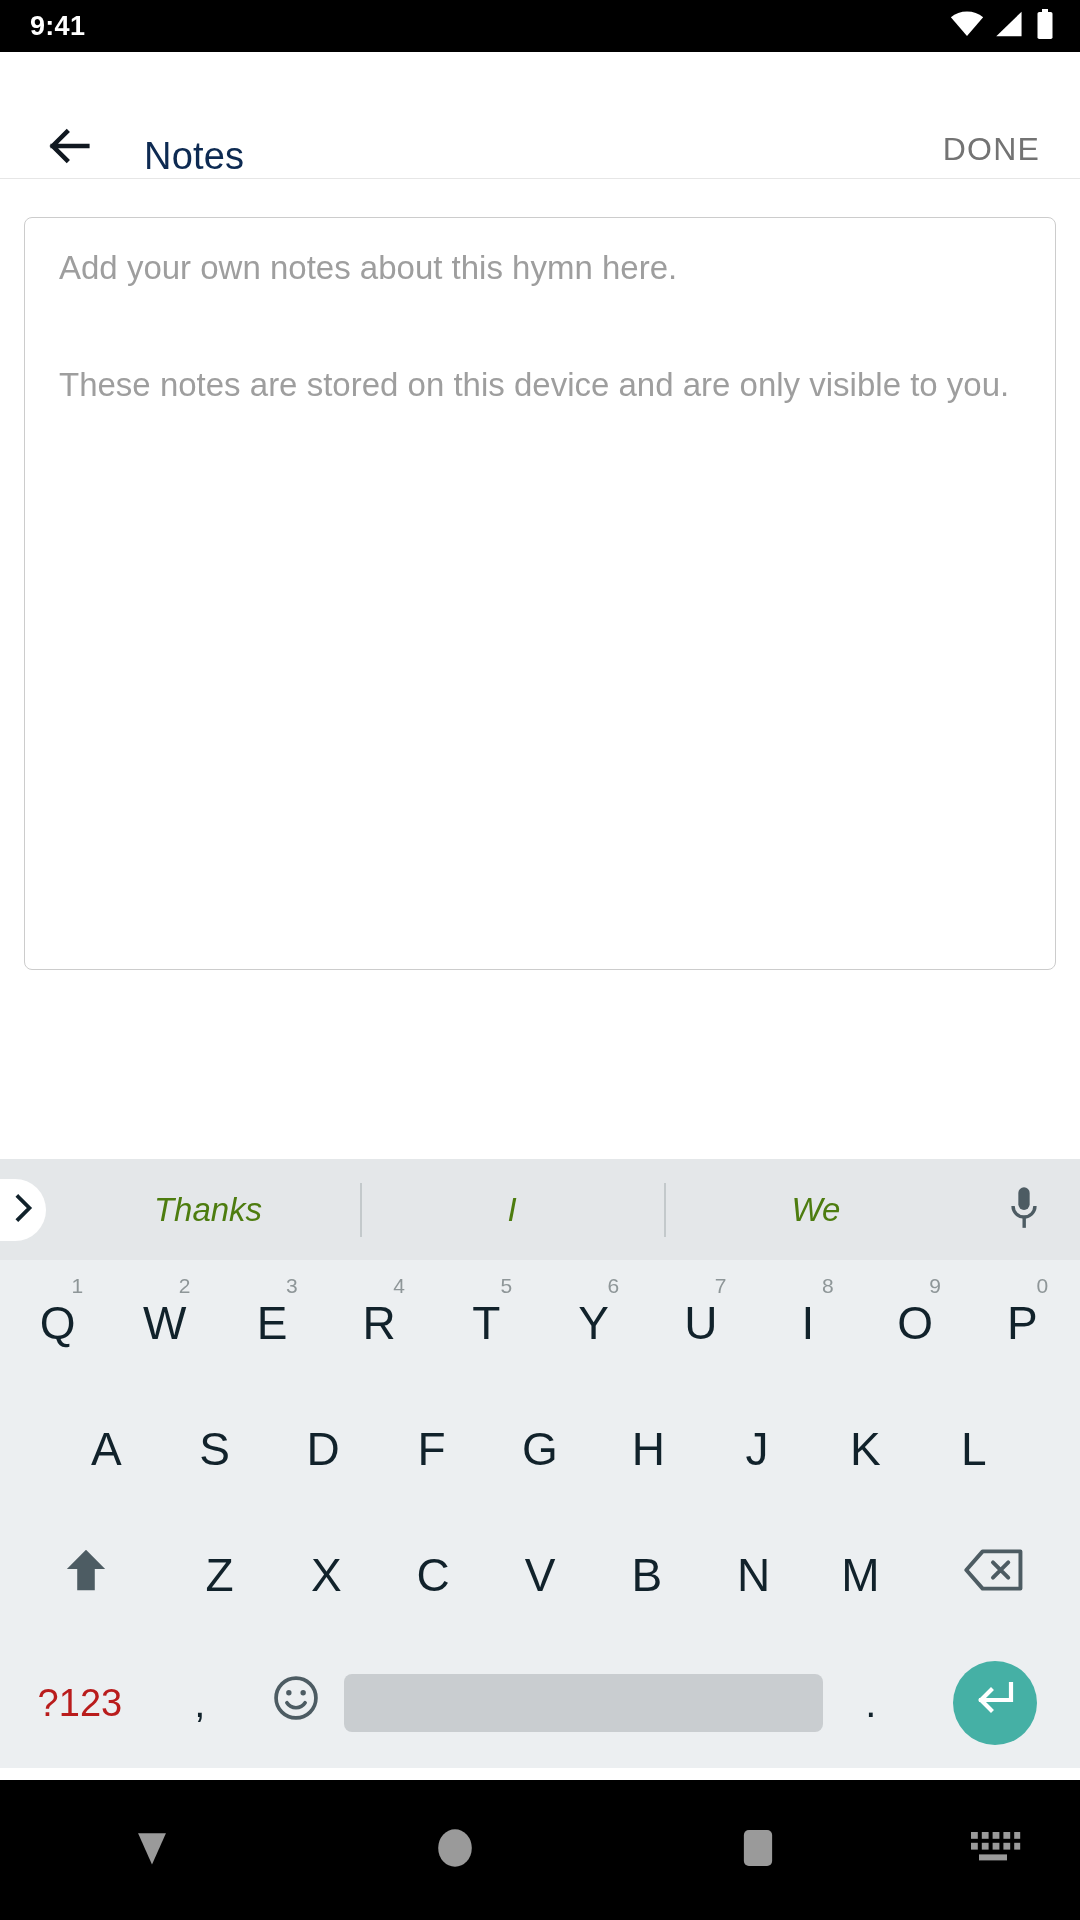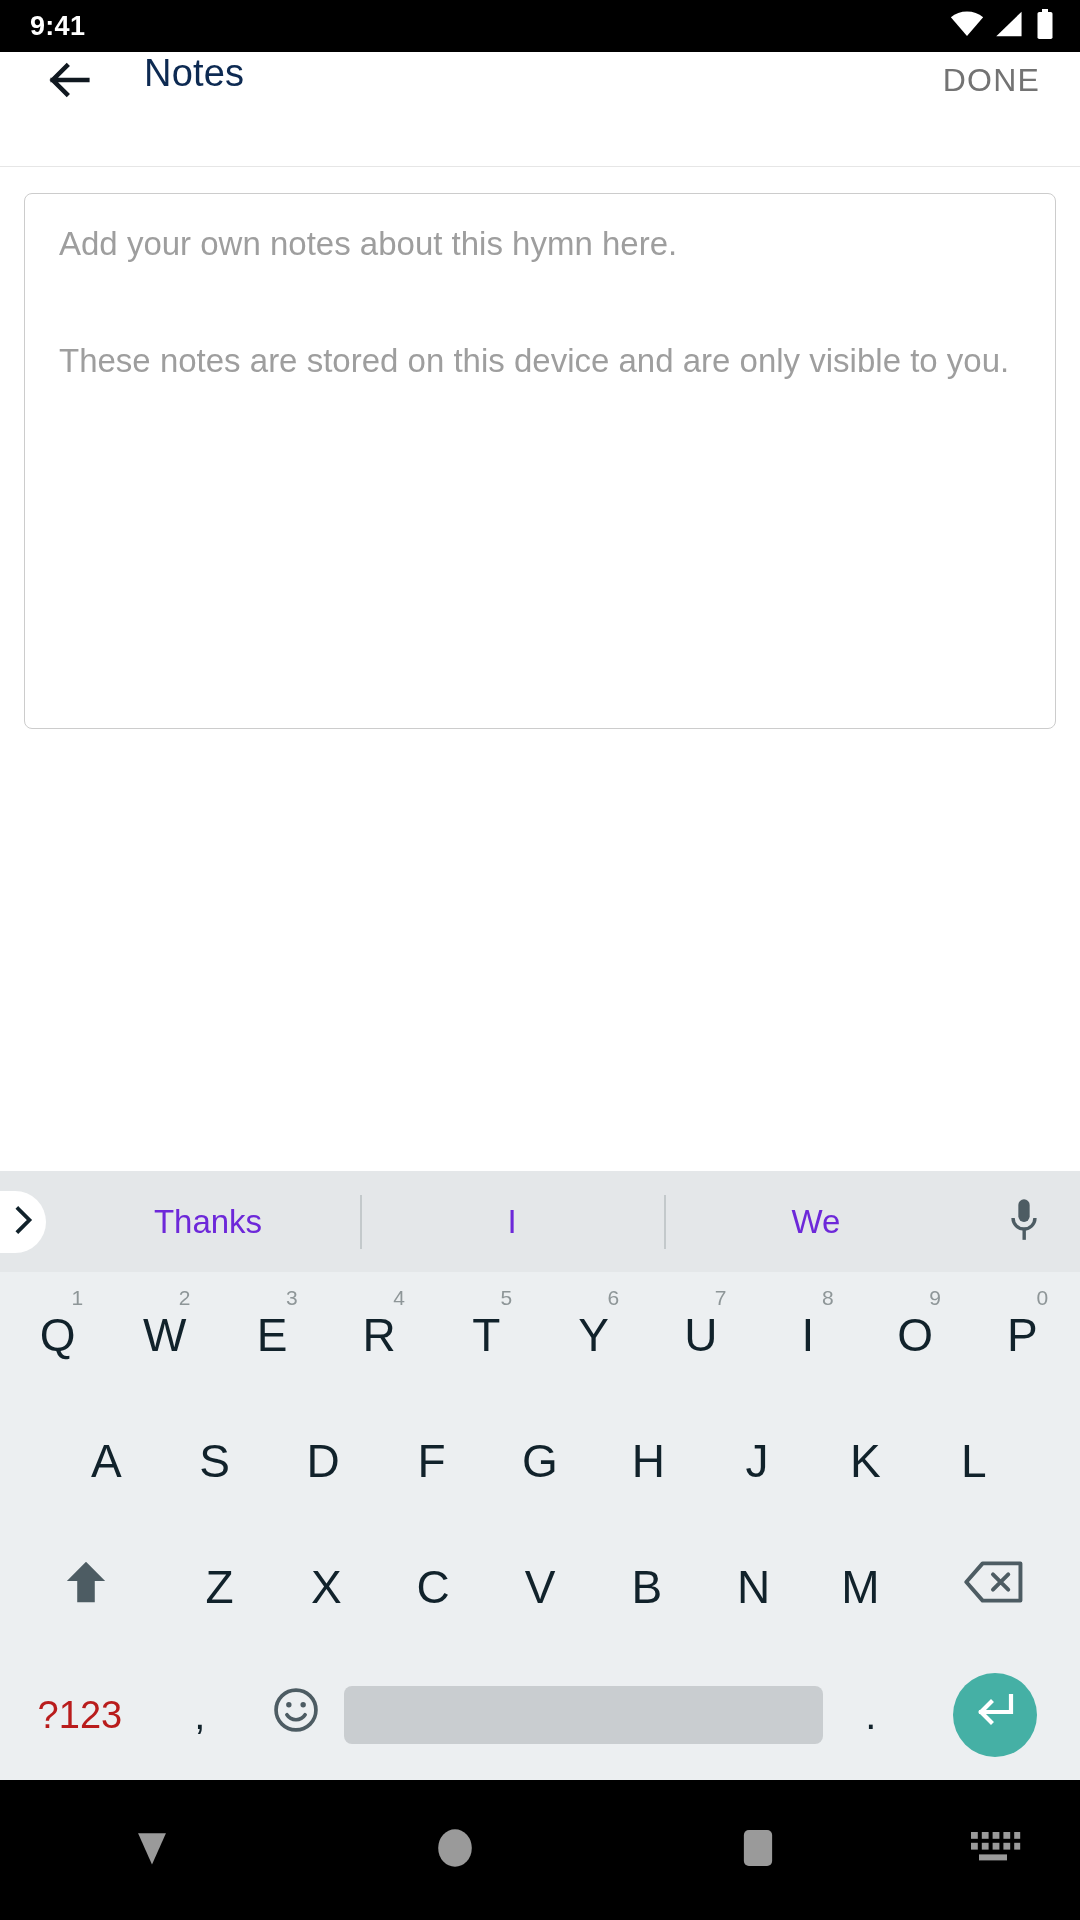--- a/index.html
+++ b/index.html
@@ -1,68 +1,68 @@
 <!DOCTYPE html>
 <html><head>
 <meta charset="utf-8">
 <style>
   * { margin:0; padding:0; box-sizing:border-box; }
   html,body{
     width:1080px; height:1920px;
     font-family:"Liberation Sans", sans-serif;
     background:#ffffff; overflow:hidden;
   }
-  .screen{ width:1080px; height:1920px; position:relative; display:flex; flex-direction:column; }
+  .screen{ width:1080px; height:1920px; position:relative; display:flex; flex-direction:column;gap:12px; }
 
   
   .status-bar{
     height:52px; background:#000; color:#fff;
     display:flex; align-items:center; justify-content:space-between;
     padding:0 26px 0 30px; flex:0 0 52px;
   }
   .status-time{ font-size:27px; font-weight:bold; letter-spacing:.3px; }
   .status-icons{ display:flex; align-items:center; gap:11px; }
 
   
   .app-bar{
     flex:0 0 115px; background:#fff;
-    display:flex; align-items:flex-start; padding:0 36px 0 40px;
+    display:flex; align-items:flex-end; padding:0 36px 0 40px;
     border-bottom:1px solid #e6e6e6; position:relative;
   }
   .back-btn{ width:60px; height:60px; display:flex; align-items:center; justify-content:center; }
   .app-title{ font-size:38px; color:#0d2a52; margin-left:44px; letter-spacing:.2px; }
   .done-btn{
     margin-left:auto; font-size:32px; color:#737373;
     letter-spacing:1.2px; padding:10px 4px;
   }
 
   
   .content{ flex:1 1 auto; background:#fff; padding:26px 24px 0 24px; min-height:0; }
   .notes-box{
-    width:100%; height:536px;
+    width:100%; height:753px;
     border:1px solid #ccc; border-radius:8px;
     padding:30px 34px; background:#fff;
   }
   .ph{ font-size:33px; color:#9e9e9e; line-height:1.23; }
   .ph + .ph{ margin-top:76px; }
 
   
   .keyboard{ flex:0 0 auto; background:#eceff1; }
   .suggest-bar{
     height:101px; background:#e4e7e9; display:flex; align-items:center; position:relative;
   }
   .sug-toggle{
     position:absolute; left:0; top:50%; transform:translateY(-50%);
     width:46px; height:62px; background:#fff;
     border-radius:0 34px 34px 0; display:flex; align-items:center; justify-content:center;
   }
   .sug-items{ display:flex; flex:1 1 auto; align-items:center; margin-left:56px; }
   .sug{
-    flex:1 1 0; text-align:center; font-size:33px; color:#6d28d9;
-    position:relative; padding:14px 0;
+    flex:1 1 0; text-align:center; font-size:33px; color:#4d7c0f;
+    position:relative; padding:14px 0;font-style:italic;
   }
   .sug + .sug::before{
     content:""; position:absolute; left:0; top:6px; bottom:6px; width:2px; background:#c3c9cb;
   }
   .mic-btn{ width:112px; display:flex; align-items:center; justify-content:center; }
 
   .krow{ display:flex; align-items:center; justify-content:center; height:126px; }
   .krow.r1{ padding:0 4px; }
   .krow.r2{ padding:0 52px; }
   .krow.r3{ padding:0 6px; }

